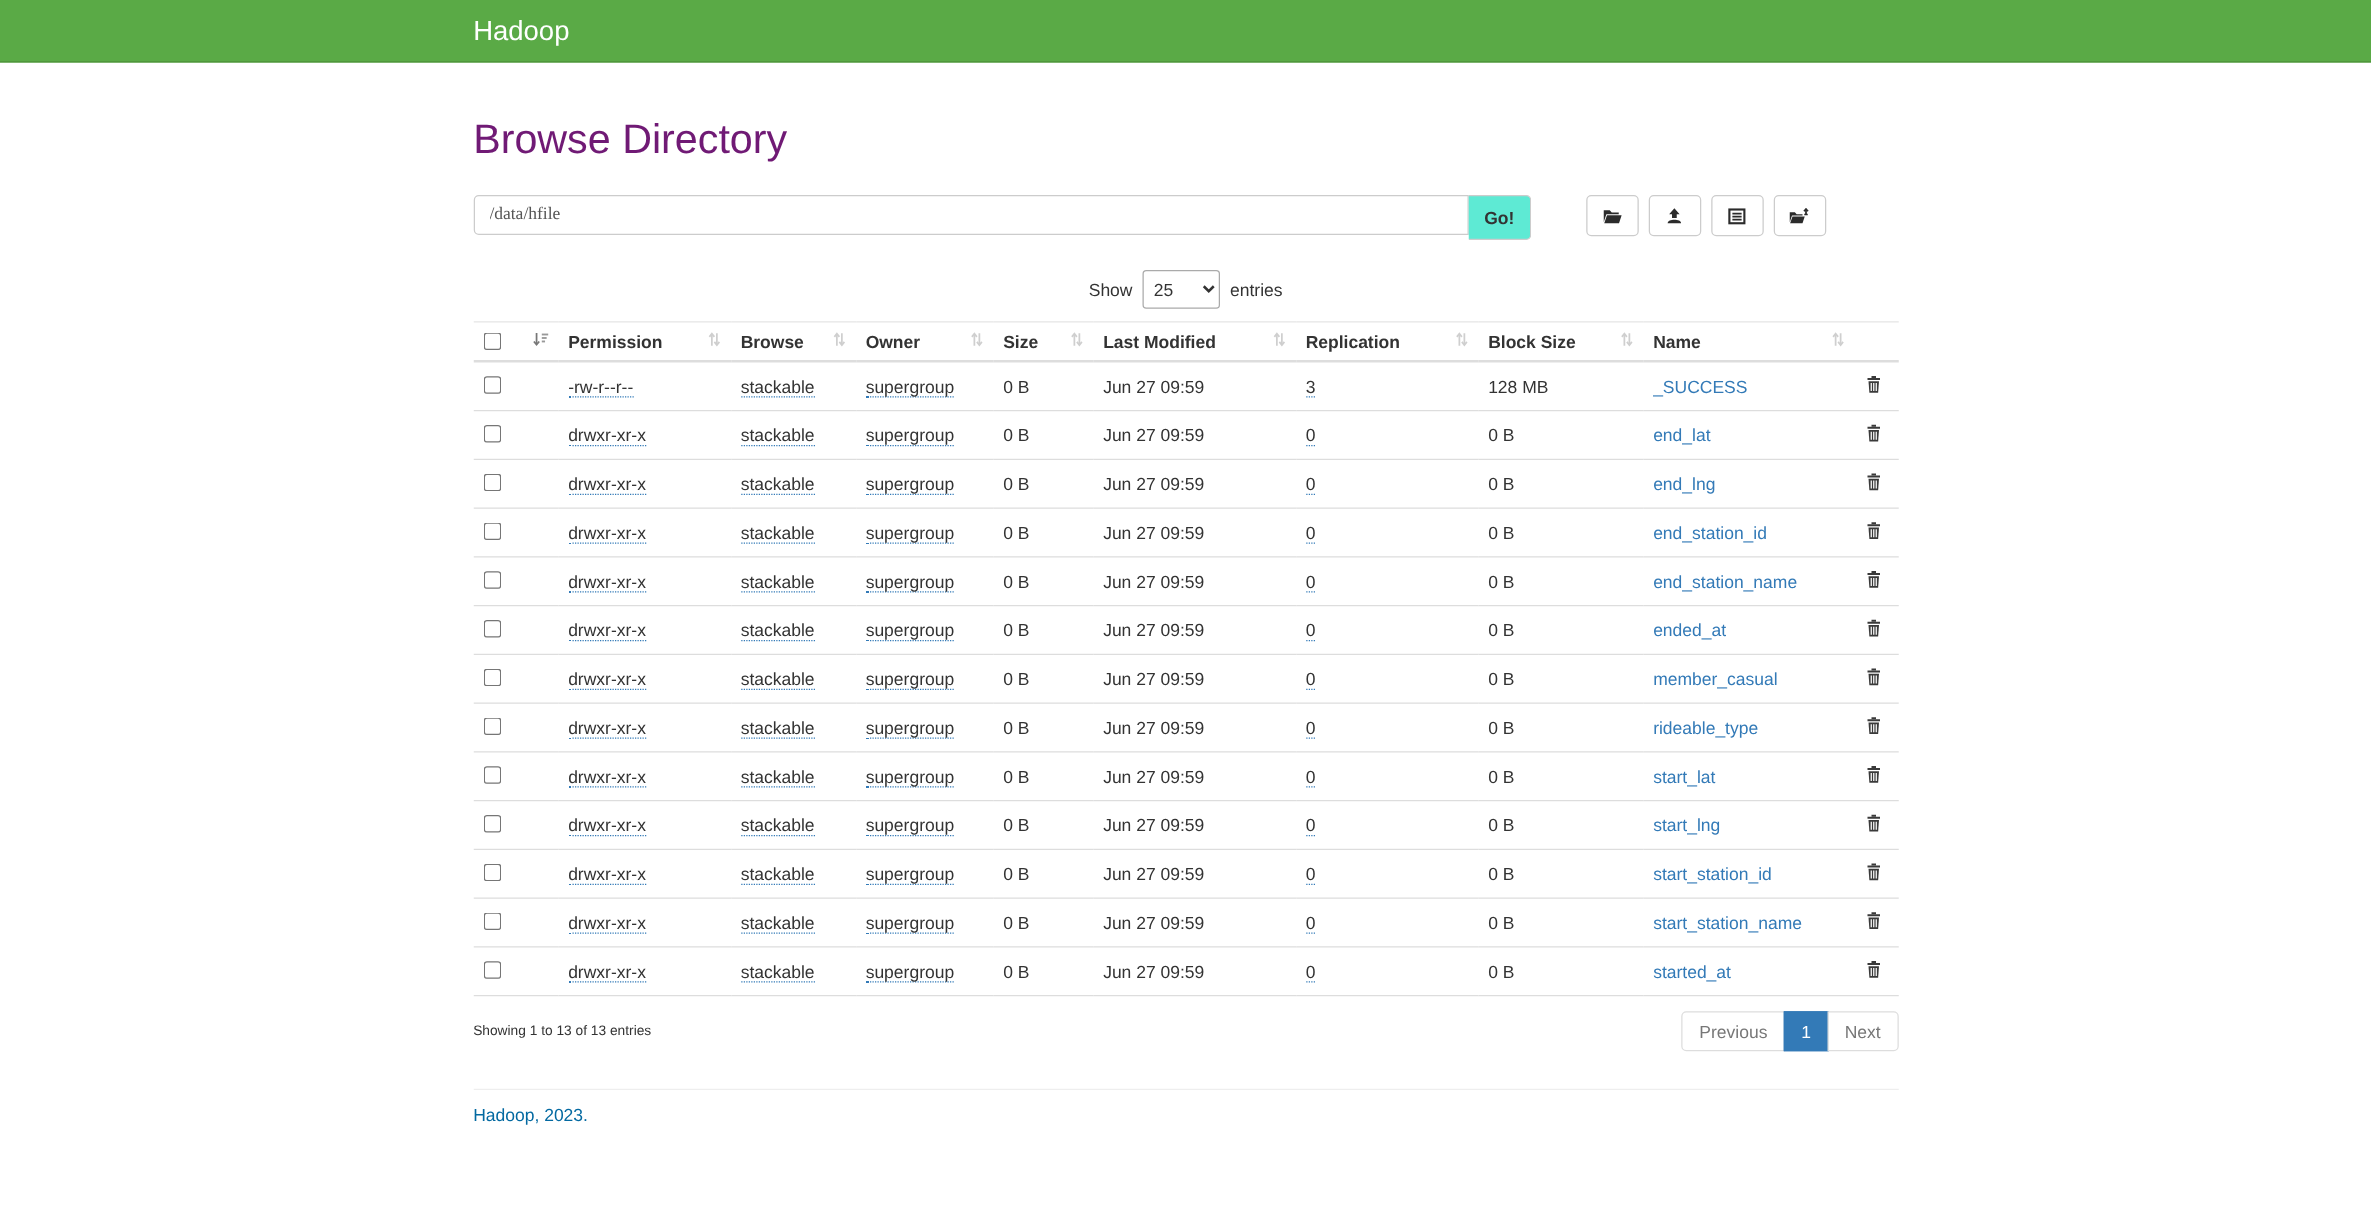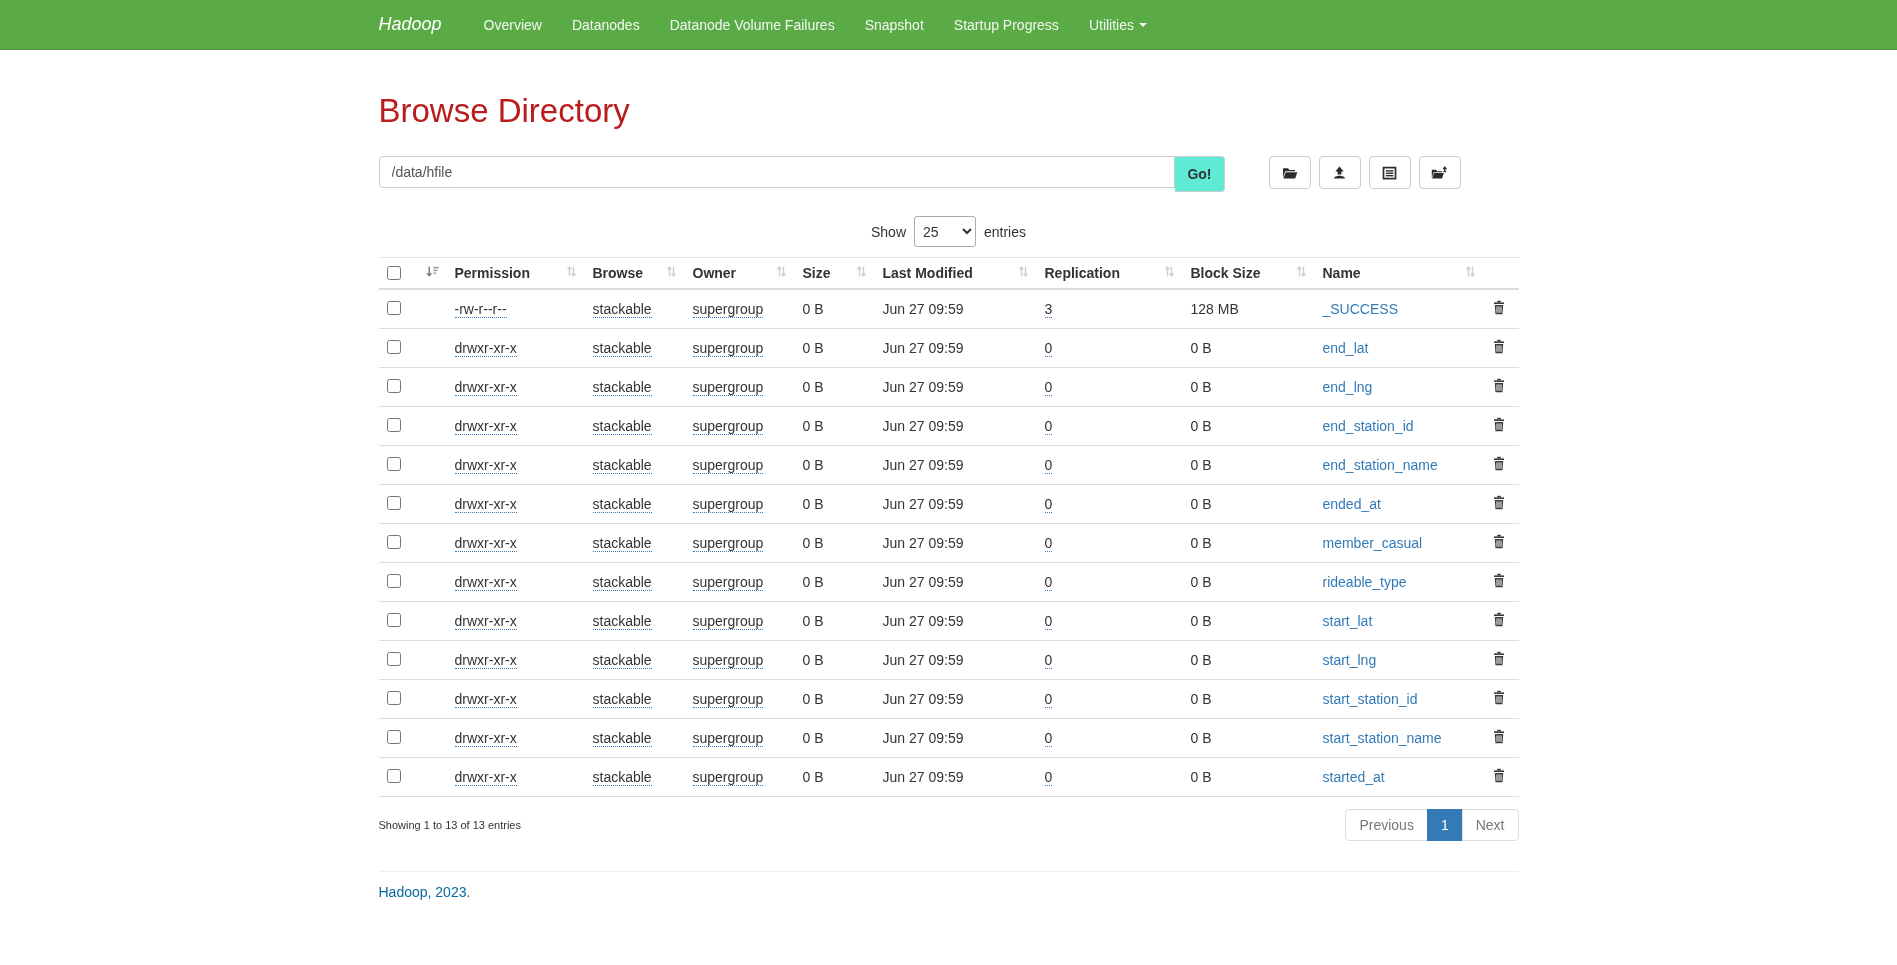--- a/index.html
+++ b/index.html
@@ -17,49 +17,49 @@
     height: 50px;
     background: #5aaa46;
     border-bottom: 1px solid #4c9139;
     width: 100%;
   }
   .nav-container {
     width: 1140px; margin: 0 auto;
     display: flex; align-items: center; height: 100%;
   }
   .brand {
-    color: #fff; font-size: 18px; padding: 0 15px 0 0; cursor: pointer; font-style: italic;
+    color: #fff; font-size: 22px; padding: 0 15px 0 0; cursor: pointer;
   }
   .nav-items { display: flex; list-style: none; height: 100%; margin-left: 12px; }
   .nav-item {
     display: flex; align-items: center; padding: 0 15px;
     color: rgba(255,255,255,0.92); cursor: pointer; height: 100%;
   }
   .caret {
     display: inline-block; margin-left: 5px;
     width: 0; height: 0;
     border-left: 4px solid transparent; border-right: 4px solid transparent;
     border-top: 4px solid rgba(255,255,255,0.92);
   }
 
   
   .container { width: 1140px; margin: 0 auto; }
   .page-title {
     margin-top: 42px; margin-bottom: 26px;
-    font-size: 33px; font-weight: 500; color: #b91c1c;
+    font-size: 33px; font-weight: 500; color: #701a75;
   }
 
   
   .toolbar { display: flex; align-items: flex-start; margin-bottom: 24px; }
   .input-group { display: flex; width: 846px; }
   .path-input {
     flex: 1; height: 32px; padding: 13px 12px;
     border: 1px solid #ccc; border-radius: 4px 0 0 4px;
     font-size: 14px; color: #555; outline: none;
-    font-family: Liberation Sans, sans-serif;
+    font-family: Liberation Serif, serif;
   }
   .go-btn {
     height: 36px; padding: 6px 12px;
     border: 1px solid #ccc; border-left: none; border-radius: 0 4px 4px 0;
     background: #5eead4; color: #333; font-size: 14px; font-weight: bold;
     cursor: pointer; font-family: inherit;
   }
   .icon-btn-group { display: flex; gap: 8px; margin-left: 44px; }
   .icon-btn {
     width: 42px; height: 33px;
@@ -121,31 +121,20 @@
 
   hr.footer-rule { border: none; border-top: 1px solid #eee; margin: 30px 0 12px 0; }
   .footer-text { font-size: 14px; color: #0369a1; padding-bottom: 24px; }
 </style>
 </head>
 <body>
 
 <nav class="navbar">
   <div class="nav-container">
     <a class="brand">Hadoop</a>
-    <ul class="nav-items">
-      <li class="nav-item">Overview</li>
-      <li class="nav-item">Datanodes</li>
-      <li class="nav-item">Datanode Volume Failures</li>
-      <li class="nav-item">Snapshot</li>
-      <li class="nav-item">Startup Progress</li>
-      <li class="nav-item">
-        <span>Utilities</span>
-        <span class="caret"></span>
-      </li>
-    </ul>
   </div>
 </nav>
 
 <div class="container">
 
   <h1 class="page-title">Browse Directory</h1>
 
   <div class="toolbar">
     <div class="input-group">
       <input class="path-input" type="text" value="/data/hfile" style="">

